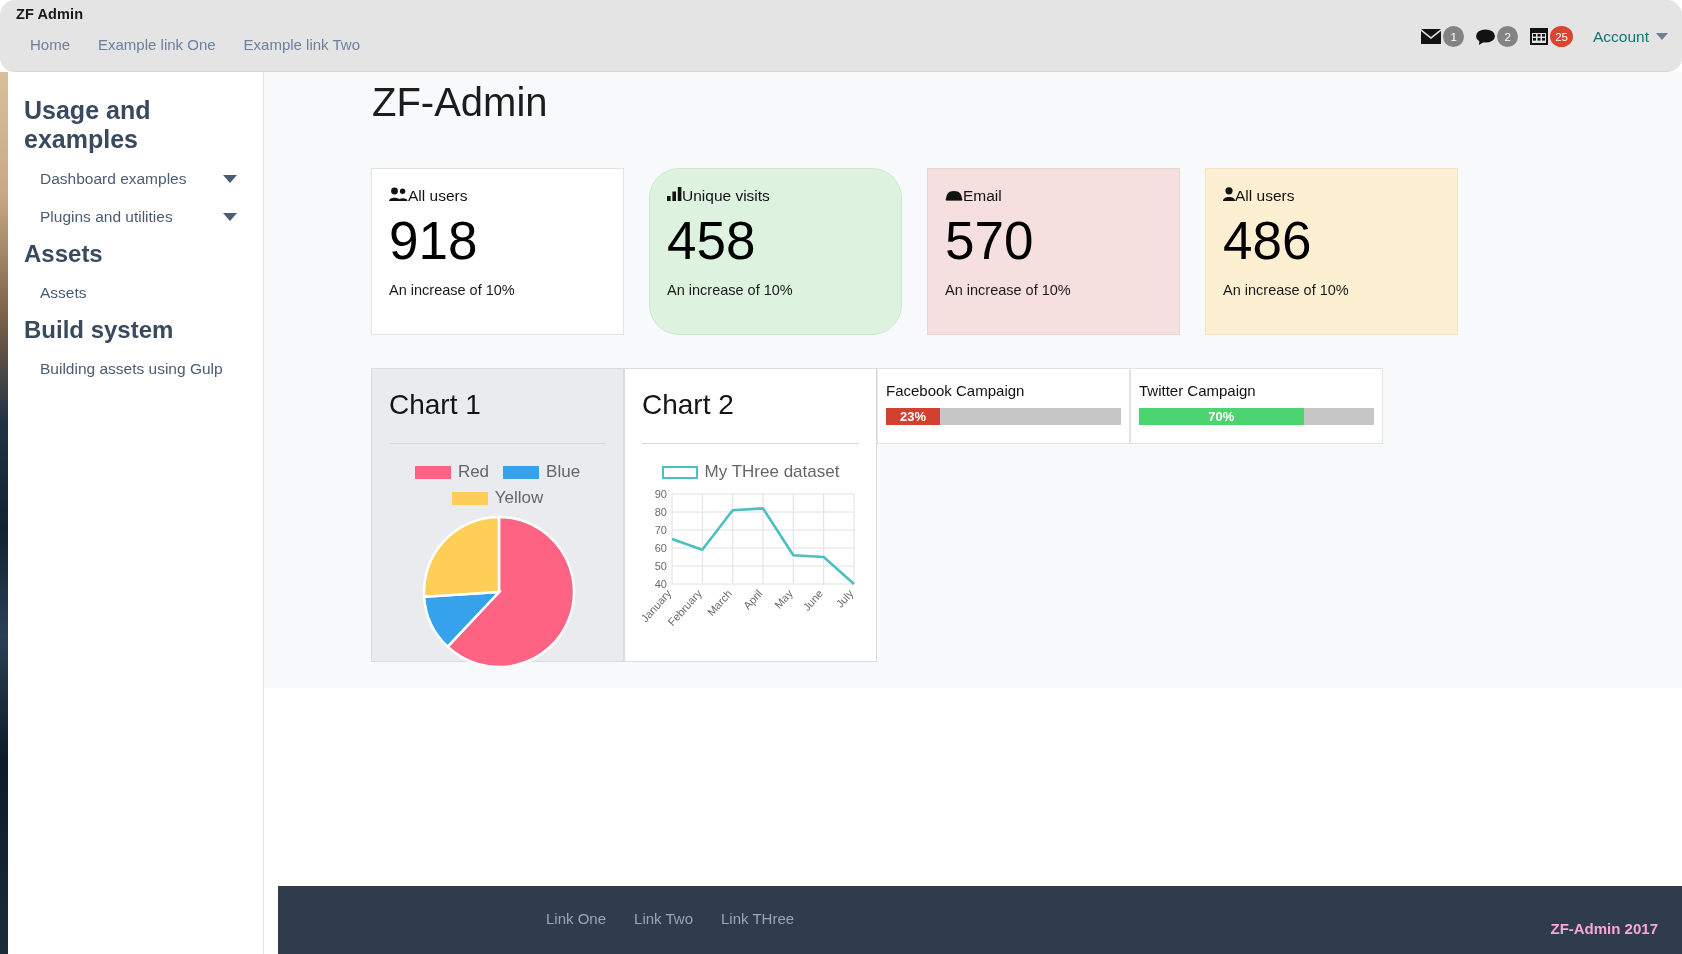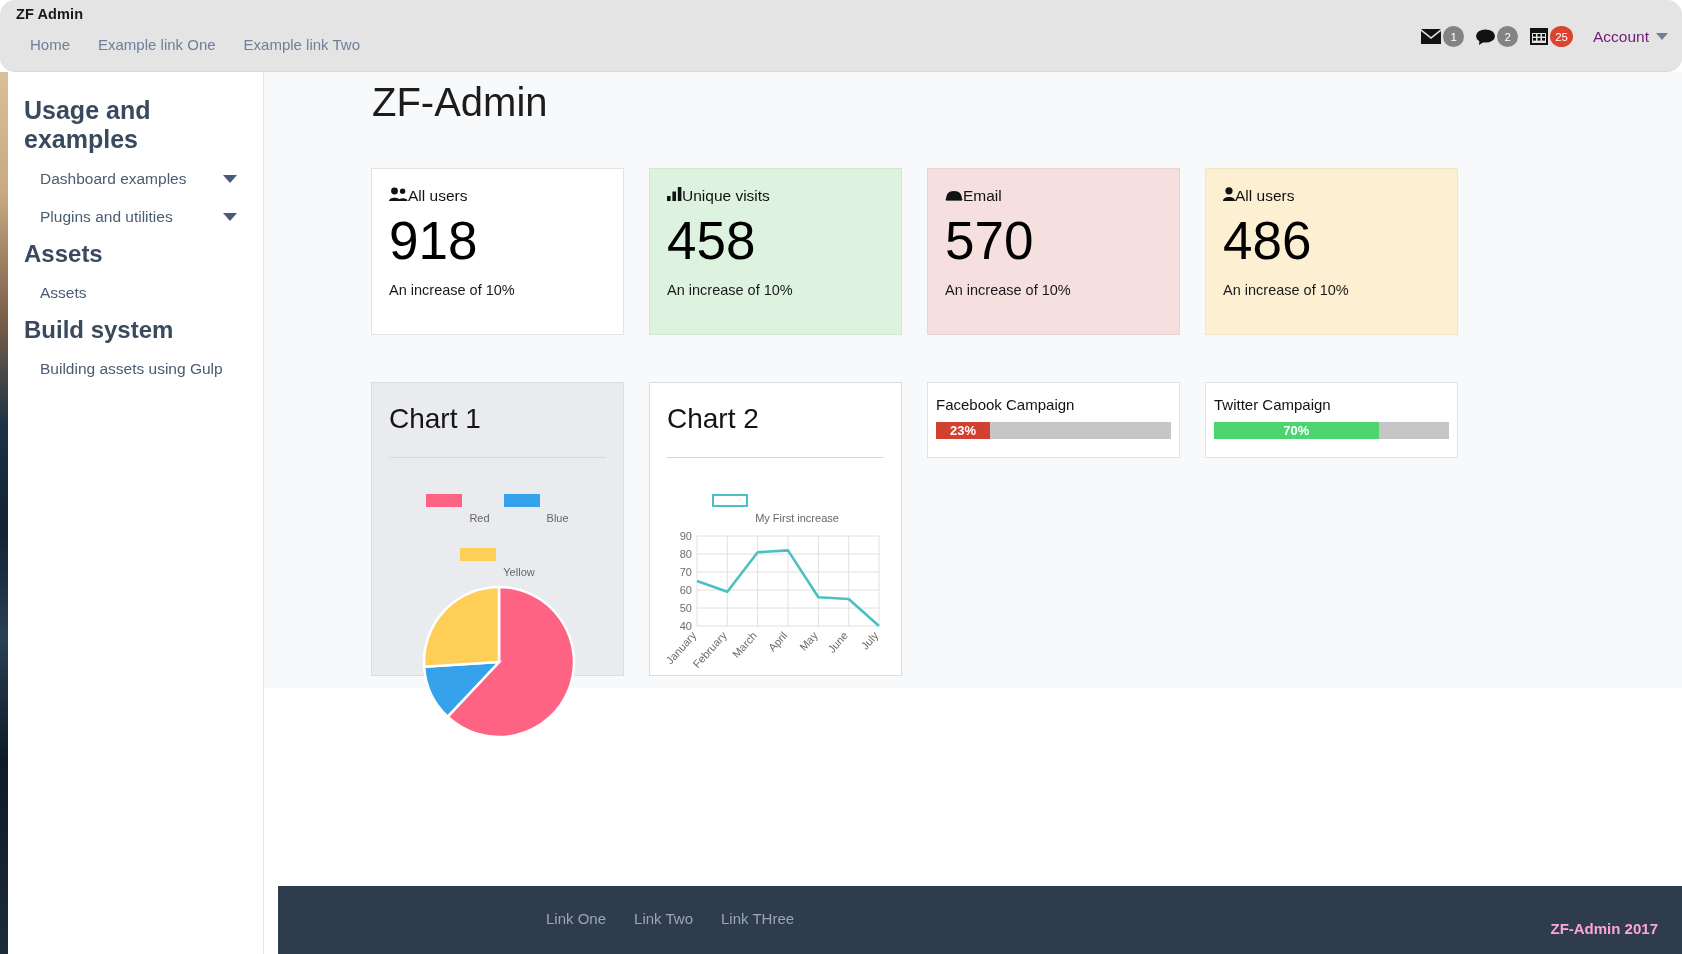--- a/index.html
+++ b/index.html
@@ -37,21 +37,21 @@
   .icon-badge-group { display: flex; align-items: center; margin-right: 12px; }
   .nb-icon { display: inline-flex; align-items: center; justify-content: center; color: #121212; }
   .badge {
     display: inline-flex; align-items: center; justify-content: center;
     min-width: 21px; height: 21px; border-radius: 50%;
     font-size: 11.5px; color: #fff; padding: 0 5px; margin-left: 2px;
   }
   .badge.grey { background: #838383; }
   .badge.red  { background: #d9452f; }
   .account {
-    color: #701a75; font-size: 15.5px; display: flex;
+    color: #0f766e; font-size: 15.5px; display: flex;
     align-items: center; gap: 7px; cursor: pointer; margin-left: 8px;
   }
   .caret-down {
     width: 0; height: 0; border-left: 6px solid transparent;
     border-right: 6px solid transparent; border-top: 7px solid #6d7f9a;
   }
 
   
   .left-strip {
     position: absolute; left: 0; top: 72px; width: 8px; bottom: 0;
@@ -97,55 +97,55 @@
     position: absolute; left: 108px; top: 8px;
     font-size: 40px; color: #1c1c1c; font-weight: normal; margin: 0;
   }
 
   .row1 { position: absolute; left: 107px; top: 96px; display: flex; gap: 25px; }
   .stat-card {
     width: 253px; height: 167px; border: 1px solid #e3e3e3;
     padding: 18px 17px; position: relative;
   }
   .stat-card.white  { background: #ffffff; }
-  .stat-card.green  { background: #ddf3e0; border-color: #cfe8d2; }
+  .stat-card.green  { background: #ddf3e0; border-color: #cfe8d2; border-radius: 30px; }
   .stat-card.pink   { background: #f5dfdf; border-color: #ecd3d3; }
   .stat-card.cream  { background: #fdf0d2; border-color: #f4e4c2; }
   .stat-head {
     display: flex; align-items: center; 
     font-size: 15.5px; color: #121212;
   }
   .stat-value {
     font-size: 53px; color: #000; margin: 6px 0 0 0;
     line-height: 1.15; font-weight: normal;
   }
   .stat-sub { font-size: 14.5px; color: #1a1a1a; margin-top: 10px; }
 
-  .row2 { position: absolute; left: 107px; top: 310px; display: flex; gap: 25px; }
+  .row2 { position: absolute; left: 107px; top: 296px; display: flex; }
   .chart-card {
     width: 253px; height: 294px; border: 1px solid #d9dde1;
     padding: 16px 17px; position: relative;
   }
   .chart-card.grey  { background: #e9ebee; }
   .chart-card.white { background: #ffffff; }
   .chart-title {
     font-size: 28px; color: #141414; font-weight: normal;
     margin: 4px 0 0 0;
   }
   .chart-rule {
     border-top: 1px solid #d5d8dc; margin: 22px 0 0 0; width: 100%;
   }
 
   .legend {
     display: flex; flex-wrap: wrap; justify-content: center;
     gap: 6px 14px; margin-top: 18px;
   }
   .legend-item { display: flex; align-items: center; gap: 7px; }
   .legend-swatch { width: 36px; height: 13px; }
-  .legend-label { font-size: 11px; color: #666; margin-top: 36px; }
+  .legend-label { font-size: 17px; color: #666; }
 
   .campaign-card {
     width: 253px; height: 76px; border: 1px solid #e3e3e3;
     background: #fff; padding: 13px 8px;
   }
   .campaign-title { font-size: 15px; color: #121212; }
   .progress {
     margin-top: 9px; height: 17px; background: #c6c6c6;
     width: 100%; position: relative; overflow: hidden;
   }
@@ -350,21 +350,21 @@
             <path d="M 110 78 L 35.14799536787963 82.70928896469856 A 75 75 0 0 1 109.99999999999999 3 Z" fill="#ffce56" stroke="#ffffff" stroke-width="2.5"></path>
           </svg>
       </div>
 
       <div class="chart-card white">
         <h3 class="chart-title">Chart 2</h3>
         <div class="chart-rule"></div>
         <div class="legend">
           <div class="legend-item">
             <span class="legend-swatch" style="border:2px solid #4bc0c0;"></span>
-            <span class="legend-label">My First increase</span>
+            <span class="legend-label">My THree dataset</span>
           </div>
         </div>
         <svg id="line-svg" width="222" height="170" viewBox="0 0 222 170" style="display:block;margin:4px auto 0 auto;">
             <line x1="30" x2="212" y1="98" y2="98" stroke="#e0e0e0" stroke-width="1"></line>
             <text x="25" y="102" text-anchor="end" class="axis-label">40</text>
             <line x1="30" x2="212" y1="80" y2="80" stroke="#e0e0e0" stroke-width="1"></line>
             <text x="25" y="84" text-anchor="end" class="axis-label">50</text>
             <line x1="30" x2="212" y1="62" y2="62" stroke="#e0e0e0" stroke-width="1"></line>
             <text x="25" y="66" text-anchor="end" class="axis-label">60</text>
             <line x1="30" x2="212" y1="44" y2="44" stroke="#e0e0e0" stroke-width="1"></line>

